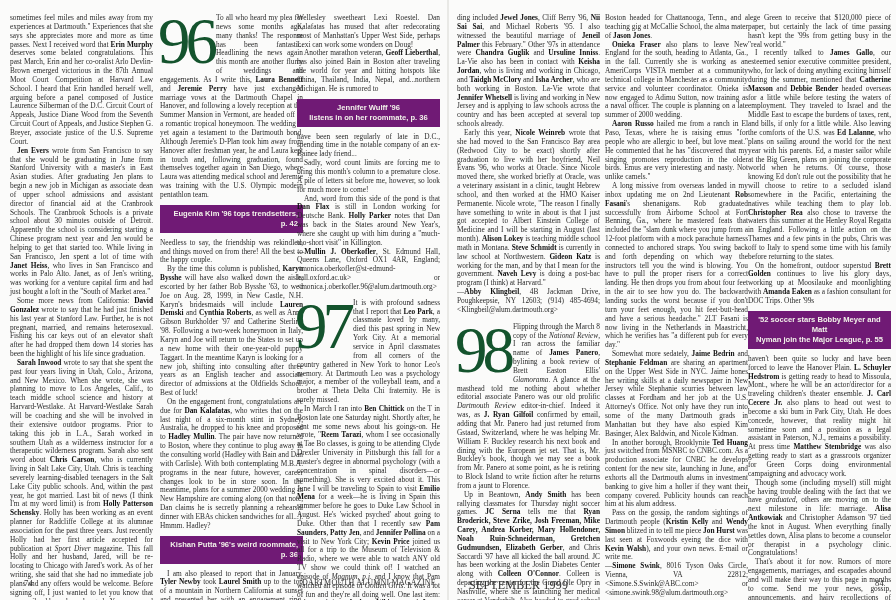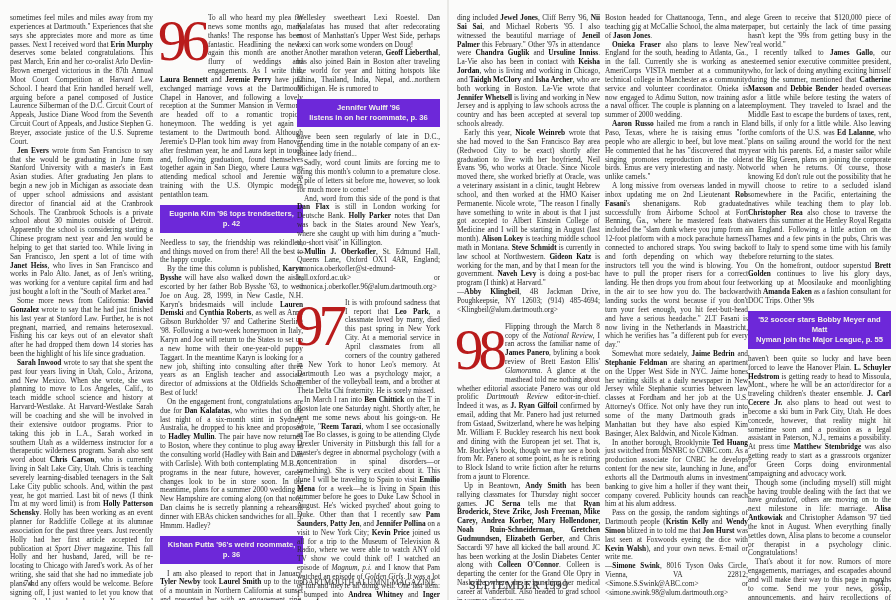--- a/index.html
+++ b/index.html
@@ -6,23 +6,23 @@
   body{width:896px;height:600px;overflow:hidden;position:relative;font-family:"Liberation Serif","DejaVu Serif",serif;color:#2a2a2a;}
   .page{position:absolute;top:0;height:600px;background:#fbfbfa;}
   .page.left{left:0;width:447px;}
   .page.right{left:449px;width:447px;}
   .gutter{position:absolute;left:447px;top:0;width:2px;height:600px;background:#e9e9e6;}
   .col{position:absolute;top:14px;width:143px;font-size:7.35px;line-height:8.85px;text-align:justify;hyphens:auto;}
   .col p{margin:0;text-indent:7px;}
   .col p.noind{text-indent:0;}
   .col b{font-weight:bold;color:#111;}
   .col i{font-style:italic;}
-  .drop{float:left;font-size:57px;line-height:56px;height:56px;margin:-1px 3px 0 -2px;letter-spacing:-5px;color:#b91c1c;font-family:"Liberation Serif",serif;}
-  .callout{background:#6d28d9;color:#f2f2ea;font-family:"Liberation Sans","DejaVu Sans",sans-serif;font-weight:bold;font-size:7.6px;line-height:10px;text-align:center;padding:4px 3px;margin:5px 0 6px 0;}
-  .callout.single{text-align:center;padding:4px 5px;}
+  .drop{float:left;font-size:65px;line-height:56px;height:56px;margin:-1px 3px 0 -2px;letter-spacing:-5px;color:#14532d;font-family:"Liberation Serif",serif;}
+  .callout{background:#701a75;color:#f2f2ea;font-family:"Liberation Sans","DejaVu Sans",sans-serif;font-weight:bold;font-size:7.6px;line-height:10px;text-align:center;padding:4px 3px;margin:5px 0 6px 0;}
+  .callout.single{text-align:right;padding:4px 5px;}
   .folio{position:absolute;top:578px;font-size:8.6px;color:#333;letter-spacing:0.2px;}
 </style>
 </head>
 <body>
 
 <div class="page left">
   <div class="col" style="left:10px;">
       <p class="noind"><span>sometimes feel miles and miles away from my experiences at Dartmouth." Experiences that she says she appreciates more and more as time passes. Next I received word that </span><b>Erin Murphy</b><span> deserves some belated congratulations. This past March, Erin and her co-oralist Arlo Devlin-Brown emerged victorious in the 87th Annual Moot Court Competition at Harvard Law School. I heard that Erin handled herself well, arguing before a panel composed of Justice Laurence Silberman of the D.C. Circuit Court of Appeals, Justice Diane Wood from the Seventh Circuit Court of Appeals, and Justice Stephen G. Breyer, associate justice of the U.S. Supreme Court.</span></p>
       <p><b>Jen Evers</b><span> wrote from San Francisco to say that she would be graduating in June from Stanford University with a master's in East Asian studies. After graduating Jen plans to begin a new job in Michigan as associate dean of upper school admissions and assistant director of financial aid at the Cranbrook Schools. The Cranbrook Schools is a private school about 30 minutes outside of Detroit. Apparently the school is considering starting a Chinese program next year and Jen would be helping to get that started too. While living in San Francisco, Jen spent a lot of time with </span><b>Janet Heiss</b><span>, who lives in San Francisco and works in Palo Alto. Janet, as of Jen's writing, was working for a venture capital firm and had just bought a loft in the "South of Market area."</span></p>
       <p><span>Some more news from California: </span><b>David Gonzalez</b><span> wrote to say that he had just finished his last year at Stanford Law. Further, he is not pregnant, married, and remains heterosexual. Fishing his car keys out of an elevator shaft after he had dropped them down 14 stories has been the highlight of his life since graduation.</span></p>
@@ -93,21 +93,21 @@
   </div>
 
   <div class="col" style="left:156px;">
     <div>
         <p class="noind"><span>Boston headed for Chattanooga, Tenn., and a teaching gig at McCallie School, the alma mater of </span><b>Jason Jones</b><span>.</span></p>
         <p><b>Onieka Fraser</b><span> also plans to leave New England for the south, heading to Atlanta, Ga., in the fall. Currently she is working as an AmeriCorps VISTA member at a community technical college in Manchester as a community service and volunteer coordinator. Onieka is now engaged to Adimu Sutton, now training as a naval officer. The couple is planning on a late summer of 2000 wedding.</span></p>
         <p><b>Aaron Russo</b><span> hailed me from a ranch in El Paso, Texas, where he is raising emus "for people who are allergic to beef, but love meat." He commented that he has "discovered that my singing promotes reproduction in the older birds. Emus are very interesting and nasty. Not unlike camels."</span></p>
         <p><span>A long missive from overseas landed in my inbox updating me on 2nd Lieutenant </span><b>Rob Fasani</b><span>'s shenanigans. Rob graduated successfully from Airborne School at Fort Benning, Ga., where he mastered feats that included the "slam dunk where you jump from a 12-foot platform with a mock parachute harness connected to anchored straps. You swing back and forth depending on which way the instructors tell you the wind is blowing. You have to pull the proper risers for a correct landing. He then drops you from about four feet in the air to see how you do. The backward landing sucks the worst because if you don't turn your feet enough, you hit feet-butt-head and have a serious headache." 2LT Fasani is now living in the Netherlands in Maastricht, which he verifies has "a different pub for every day."</span></p>
         <p><span>Somewhat more sedately, </span><b>Jaime Bedrin</b><span> and </span><b>Stephanie Feldman</b><span> are sharing an apartment on the Upper West Side in NYC. Jaime hones her writing skills at a daily newspaper in New Jersey while Stephanie scurries between law classes at Fordham and her job at the U.S. Attorney's Office. Not only have they run into some of the many Dartmouth grads in Manhattan but they have also espied Kim Basinger, Alex Baldwin, and Nicole Kidman.</span></p>
         <p><span>In another borough, Brooklynite </span><b>Ted Huang</b><span> just switched from MSNBC to CNBC.com. As a production associate for CNBC he develops content for the new site, launching in June, and exhorts all the Dartmouth alums in investment banking to give him a holler if they want their company covered. Publicity hounds can reach him at his alum address.</span></p>
-        <p><span>Pass on the gossip, the random sightings of Dartmouth people (</span><b>Kristin Kelly</b><span> and </span><b>Wendy Simon</b><span> blitzed in to told me that </span><b>Jon Hurst</b><span> was last seen at Foxwoods eyeing the dice with </span><b>Kevin Walsh</b><span>), and your own news. E-mail or write me.</span></p>
+        <p><span>Pass on the gossip, the random sightings of Dartmouth people (</span><b>Kristin Kelly</b><span> and </span><b>Wendy Simon</b><span> blitzed in to tell me piece </span><b>Jon Hurst</b><span> was last seen at Foxwoods eyeing the dice with </span><b>Kevin Walsh</b><span>), and your own news. E-mail or write me.</span></p>
         <p class="noind"><span>—</span><b>Simone Swink</b><span>, 8016 Tyson Oaks Circle, Vienna, VA 22812; &lt;Simone.S.Swink@ABC.com&gt; or &lt;simone.swink.98@alum.dartmouth.org&gt;</span></p>
       </div>
 
   </div>
 
   <div class="col" style="left:299px;">
     <div>
         <p class="noind"><span>lege Green to receive that $120,000 piece of paper, but certainly the lack of time passing hasn't kept the '99s from getting busy in the "real world."</span></p>
         <p><span>I recently talked to </span><b>James Gallo</b><span>, our esteemed senior executive committee president, who, for lack of doing anything exciting himself during the summer, mentioned that </span><b>Catherine Maxson</b><span> and </span><b>Debbie Bender</b><span> headed overseas for a little while before testing the waters of employment. They traveled to Israel and the Middle East to escape the burdens of taxes, rent, and bills, if only for a little while. Also leaving the comforts of the U.S. was </span><b>Ed Lalanne</b><span>, who plans on sailing around the world for the next year with his parents. Ed, a master sailor while at the Big Green, plans on joining the corporate world when he returns. Of course, those knowing Ed don't rule out the possibility that he will choose to retire to a secluded island somewhere in the Pacific, entertaining the natives while teaching them to play lob. </span><b>Christopher Rea</b><span> also chose to traverse the waters this summer at the Henley Royal Regatta in England. Following a little action on the Thames and a few pints in the pubs, Chris was off to Italy to spend some time with his family before returning to the states.</span></p>
         <p><span>On the homefront, outdoor superstud </span><b>Brett Golden</b><span> continues to live his glory days, working up at Moosilauke and moonlighting with </span><b>Amanda Eaken</b><span> as a fashion consultant for DOC Trips. Other '99s</span></p>

